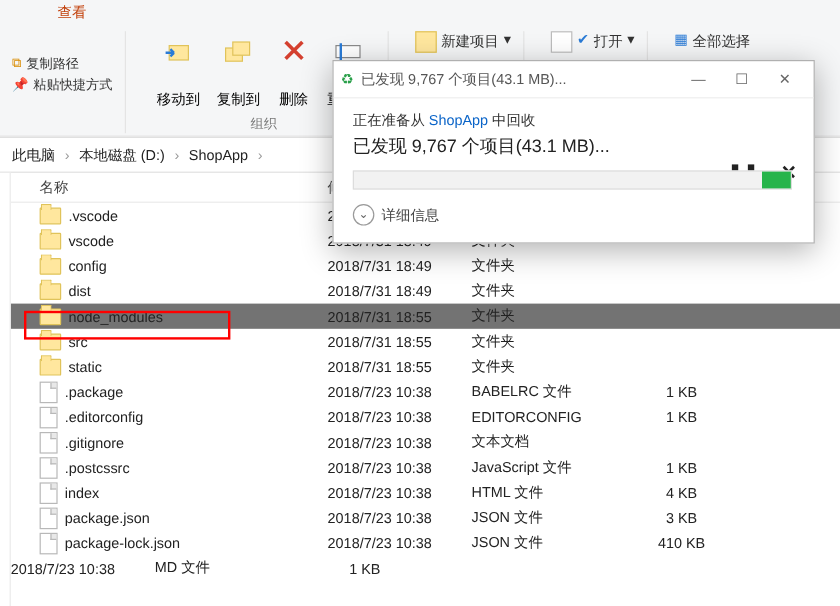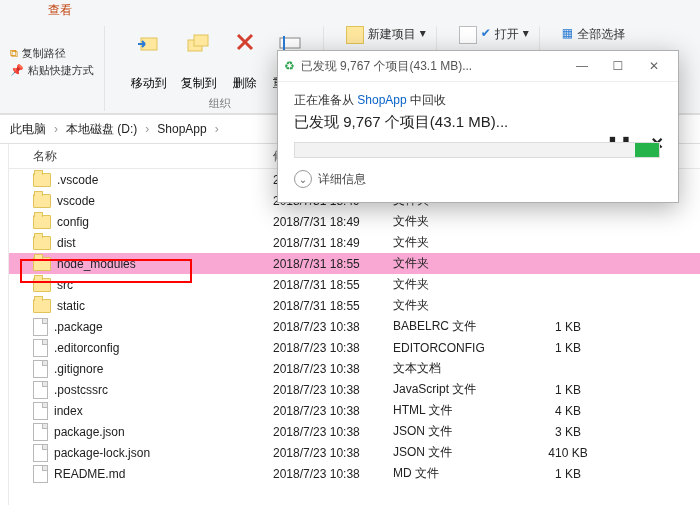--- a/index.html
+++ b/index.html
@@ -23,21 +23,21 @@
 .content{display:flex;height:calc(505px - 22px - 74px - 29px)}
 .sidebar{width:8px;border-right:1px solid #eaeaea;background:#fff}
 .list{flex:1;overflow:auto}
 .hdr{display:flex;border-bottom:1px solid #eaeaea;color:#444;font-size:12px;height:24px;align-items:center}
 .hdr div{padding:0 8px}
 .col-name{flex:0 0 240px;display:flex;align-items:flex-end;gap:4px}
 .col-date{flex:0 0 120px}
 .col-type{flex:0 0 140px}
 .col-size{flex:0 0 70px;text-align:center}
 .row{display:flex;height:21px;align-items:center;font-size:12px;color:#222}
-.row.sel{background:#f9a8d4}
+.row.sel{background:#737373}
 .row .col-name{padding-left:24px;display:flex;align-items:center;gap:6px}
 .folder-icon{width:16px;height:12px;background:#ffe79e;border:1px solid #e0c35a;border-radius:1px;position:relative}
 .folder-icon::before{content:"";position:absolute;top:-4px;left:0;width:7px;height:4px;background:#ffe79e;border:1px solid #e0c35a;border-bottom:none;border-radius:1px 1px 0 0}
 .file-icon{width:13px;height:16px;background:#fff;border:1px solid #b8b8b8;position:relative}
 .file-icon::after{content:"";position:absolute;top:0;right:0;width:4px;height:4px;background:#e8e8e8;border-left:1px solid #b8b8b8;border-bottom:1px solid #b8b8b8}
 .highlight{position:absolute;border:2px solid #ff0000;pointer-events:none}
 .dialog{position:absolute;top:50px;left:277px;width:400px;background:#fff;border:1px solid #b0b0b0;box-shadow:0 6px 24px rgba(0,0,0,.3)}
 .dlg-title{display:flex;align-items:center;height:30px;padding:0 6px;font-size:12px;color:#555;border-bottom:1px solid #eee}
 .dlg-title .t{flex:1;display:flex;align-items:center;gap:6px}
 .winbtn{width:36px;height:28px;display:flex;align-items:center;justify-content:center;color:#666}
@@ -290,24 +290,20 @@
         <div class="row">
           <div class="col-name">
             <span class="file-icon"></span>
             <span>package-lock.json</span>
           </div>
           <div class="col-date">2018/7/23 10:38</div>
           <div class="col-type">JSON 文件</div>
           <div class="col-size">410 KB</div>
         </div>
         <div class="row">
-          <div class="col-name">
-            <span class="file-icon"></span>
-            <span>README.md</span>
-          </div>
           <div class="col-date">2018/7/23 10:38</div>
           <div class="col-type">MD 文件</div>
           <div class="col-size">1 KB</div>
         </div>
       </div>
   </div>
 </div>
 
 <div class="highlight" style="top:259px;left:20px;width:168px;height:20px"></div>
 

